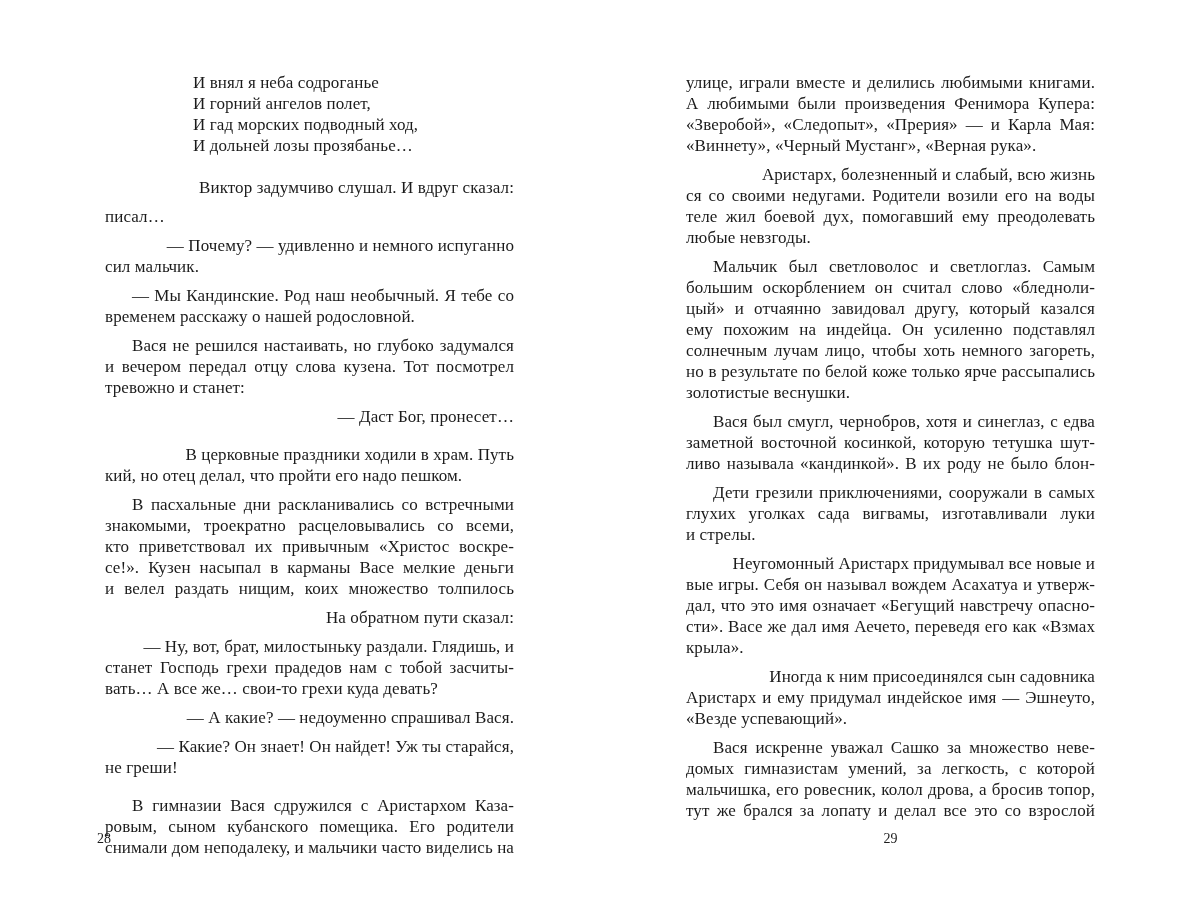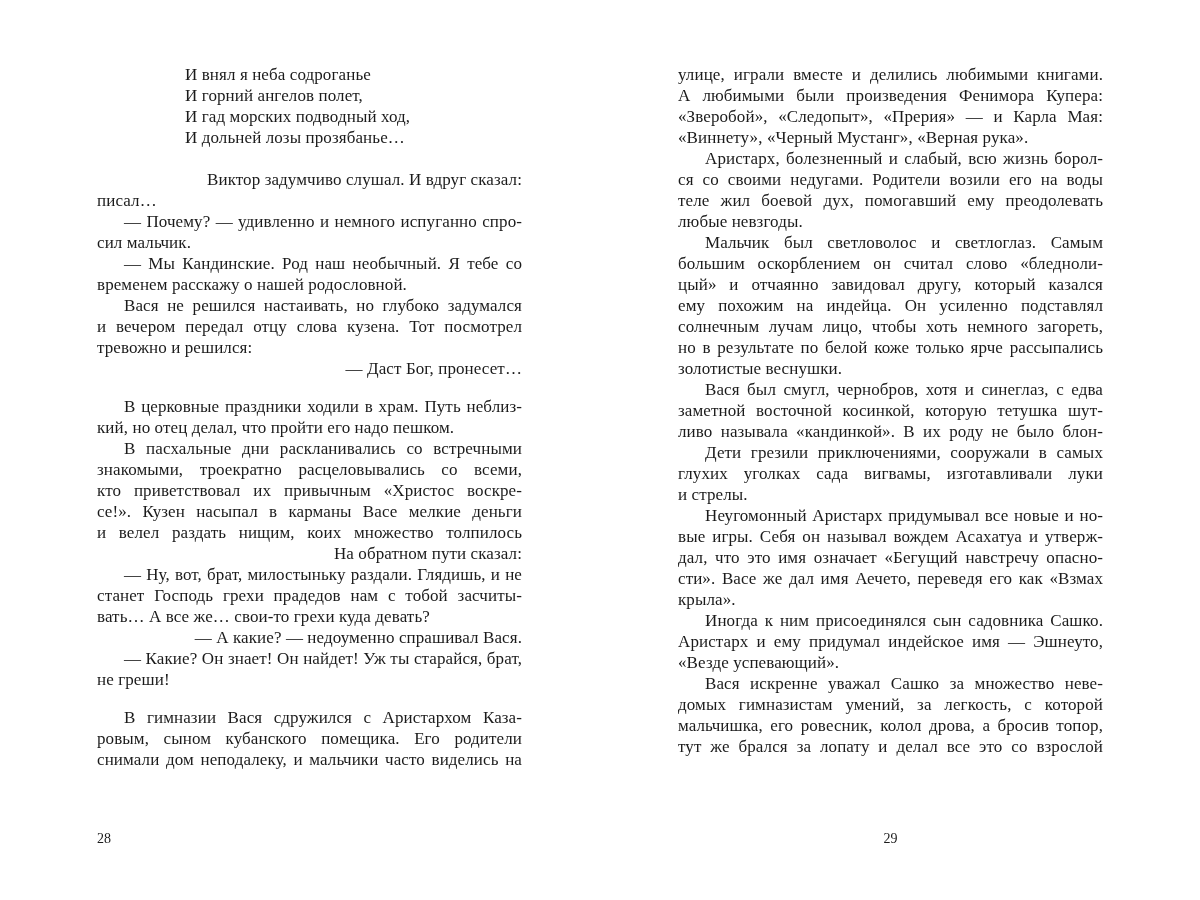--- a/index.html
+++ b/index.html
@@ -20,21 +20,21 @@
     font-size: 17px;
   }
   .page {
     position: absolute;
     top: 64px;
     width: 425px;
   }
   .page.left  { left: 97px; }
   .page.right { left: 678px; }
 
-  .block { margin: 0; }
+  .block { margin: 8px; }
   .block.gap-before { margin-top: 17px; }
 
   .line {
     height: 21px;
     line-height: 21px;
     overflow: hidden;
     text-align: left;
     white-space: normal;
     letter-spacing: 0.1px;
   }
@@ -88,21 +88,21 @@
           <div class="line just indent">— Почему? — удивленно и немного испуганно спро-</div>
           <div class="line">сил мальчик.</div>
         </div>
         <div class="block para">
           <div class="line just indent">— Мы Кандинские. Род наш необычный. Я тебе со</div>
           <div class="line">временем расскажу о нашей родословной.</div>
         </div>
         <div class="block para">
           <div class="line just indent">Вася не решился настаивать, но глубоко задумался</div>
           <div class="line just">и вечером передал отцу слова кузена. Тот посмотрел</div>
-          <div class="line">тревожно и решился:</div>
+          <div class="line">тревожно и станет:</div>
         </div>
         <div class="block para">
           <div class="line indent">— Даст Бог, пронесет…</div>
         </div>
         <div class="block para gap-before">
           <div class="line just indent">В церковные праздники ходили в храм. Путь неблиз-</div>
           <div class="line">кий, но отец делал, что пройти его надо пешком.</div>
         </div>
         <div class="block para">
           <div class="line just indent">В пасхальные дни раскланивались со встречными</div>

